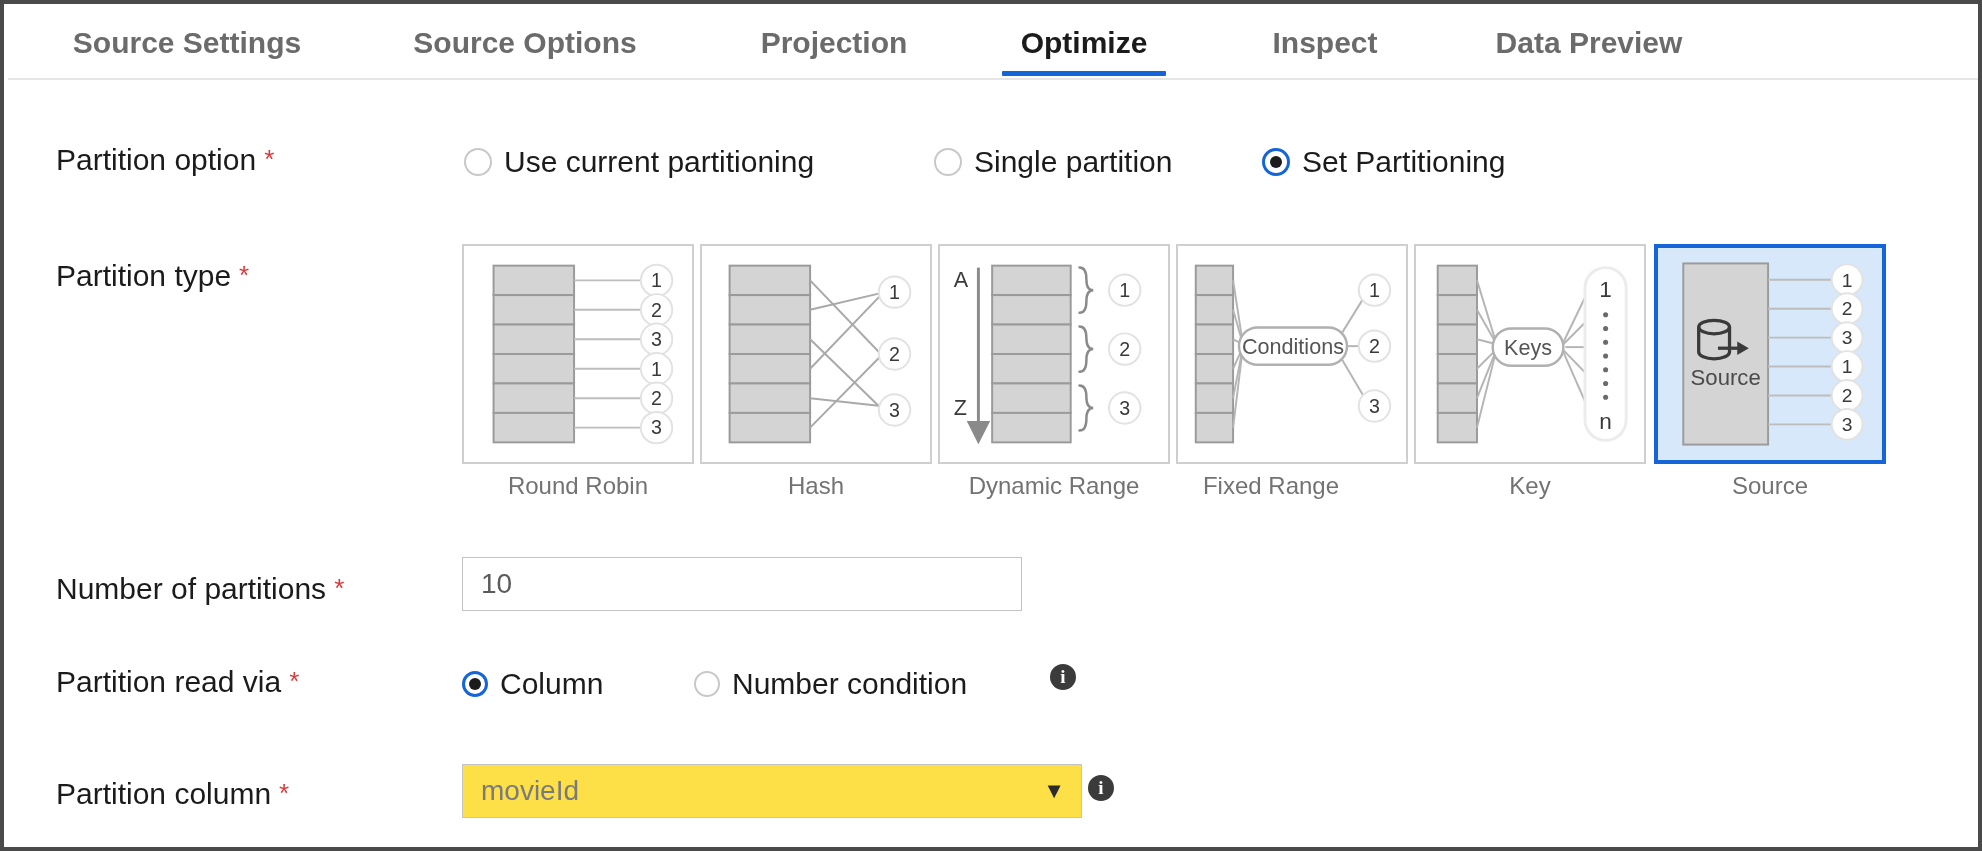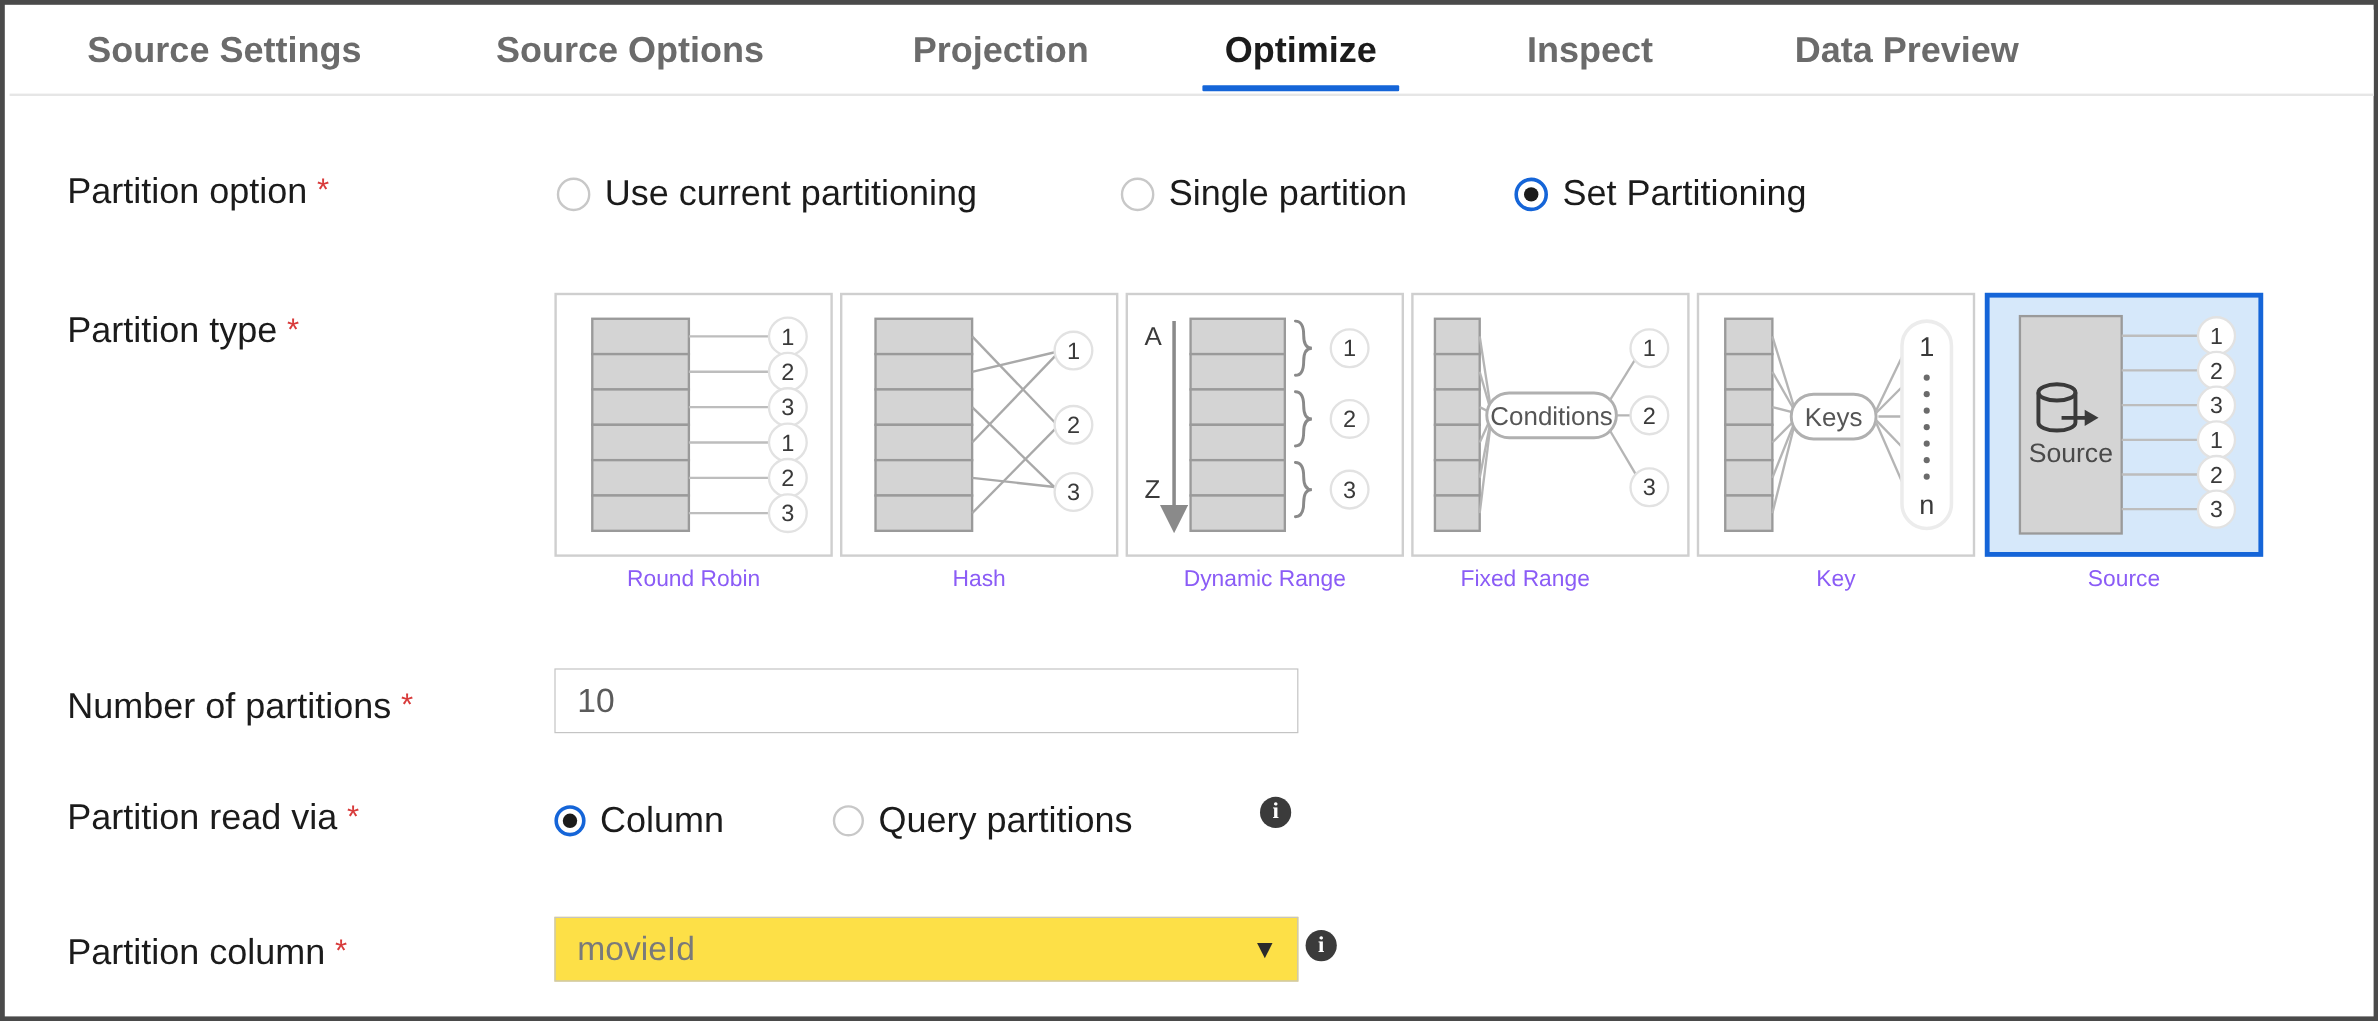--- a/index.html
+++ b/index.html
@@ -88,21 +88,21 @@
   
   .cards{position:absolute;left:458px;top:240px;}
   .card{
     position:absolute;top:0;width:232px;height:220px;
     box-sizing:border-box;
     border:2px solid #cfcfcf;background:#ffffff;cursor:pointer;
   }
   .card.sel{border:4px solid #1565d8;background:#d6e8fa;}
   .cardlabel{
     position:absolute;top:228px;width:232px;text-align:center;
-    font-size:19px;color:#8b5cf6;white-space:nowrap;
+    font-size:24px;color:#737373;white-space:nowrap;
   }
   .card svg{display:block;width:100%;height:100%;}
 </style>
 </head>
 <body>
 
 <div class="window">
 
   <div class="tabstrip">
     <div class="tab" style="left:60px;width:238px;">
@@ -378,34 +378,34 @@
             <text x="196" y="190">3</text>
         </g>
       </svg>
     </div>
     <div class="cardlabel" style="left:1192px;">Source</div>
   </div>
 
   <div class="row-label" style="left:52px;top:568px;">
     <span>Number of partitions</span><span class="req">*</span>
   </div>
-  <div class="textbox" style="left:458px;top:553px;width:620px;height:54px;">
+  <div class="textbox" style="left:458px;top:553px;width:560px;height:54px;">
     <span>10</span>
   </div>
 
   <div class="row-label" style="left:52px;top:661px;">
     <span>Partition read via</span><span class="req">*</span>
   </div>
   <div class="radio sel small" style="left:458px;top:663px;">
     <span class="dot"></span>
     <span class="rl">Column</span>
   </div>
   <div class="radio small" style="left:690px;top:663px;">
     <span class="dot"></span>
-    <span class="rl">Query partitions</span>
+    <span class="rl">Number condition</span>
   </div>
   <div class="infoicon" style="left:1046px;top:660px;">i</div>
 
   <div class="row-label" style="left:52px;top:773px;">
     <span>Partition column</span><span class="req">*</span>
   </div>
   <div class="selectbox" style="left:458px;top:760px;width:620px;height:54px;">
     <span class="val">movieId</span>
     <span class="caret">▼</span>
   </div>

